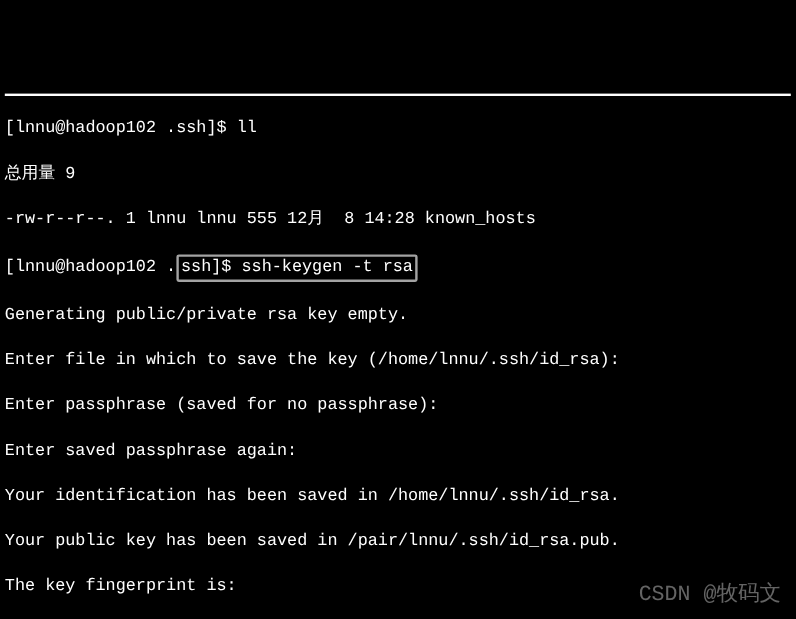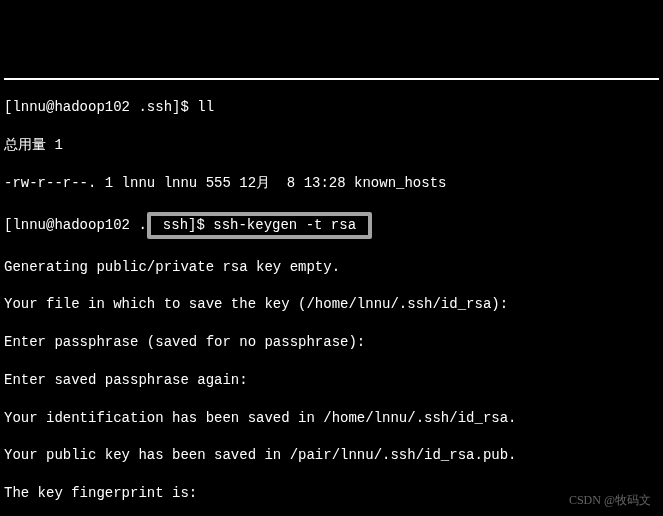--- a/index.html
+++ b/index.html
@@ -21,46 +21,46 @@
       white-space: pre;
     }
     .border-top {
       border-top: 2px solid #fff;
       width: 100%;
     }
     .line {
       white-space: pre;
     }
     .highlight-box {
-      border: 4px solid #a3a3a3;
-      padding: 0 12px;
+      border: 2px solid #a3a3a3;
+      padding: 0 2px;
       display: inline-block;
       border-radius: 2px;
     }
     .watermark {
       position: absolute;
       bottom: 8px;
       right: 12px;
       color: rgba(200, 200, 200, 0.5);
-      font-family: Liberation Serif, serif;
-      font-size: 12px;
+      font-family: Liberation Mono, monospace;
+      font-size: 18px;
     }
   </style>
 </head>
 <body>
 
 
 
 <div class="border-top"></div>
 <div class="line"><span>[lnnu@hadoop102 .ssh]$ </span><span>ll</span></div>
-<div class="line">总用量 1</div>
-<div class="line">-rw-r--r--. 1 lnnu lnnu 555 12月  8 13:28 known_hosts</div>
+<div class="line">总用量 9</div>
+<div class="line">-rw-r--r--. 1 lnnu lnnu 555 12月  8 14:28 known_hosts</div>
 <div class="line"><span>[lnnu@hadoop102 .</span><span class="highlight-box">ssh]$ ssh-keygen -t rsa</span></div>
 <div class="line">Generating public/private rsa key empty.</div>
-<div class="line">Your file in which to save the key (/home/lnnu/.ssh/id_rsa):</div>
+<div class="line">Enter file in which to save the key (/home/lnnu/.ssh/id_rsa):</div>
 <div class="line">Enter passphrase (saved for no passphrase):</div>
 <div class="line">Enter saved passphrase again:</div>
 <div class="line">Your identification has been saved in /home/lnnu/.ssh/id_rsa.</div>
 <div class="line">Your public key has been saved in /pair/lnnu/.ssh/id_rsa.pub.</div>
 <div class="line">The key fingerprint is:</div>
 
 
 
 
 

